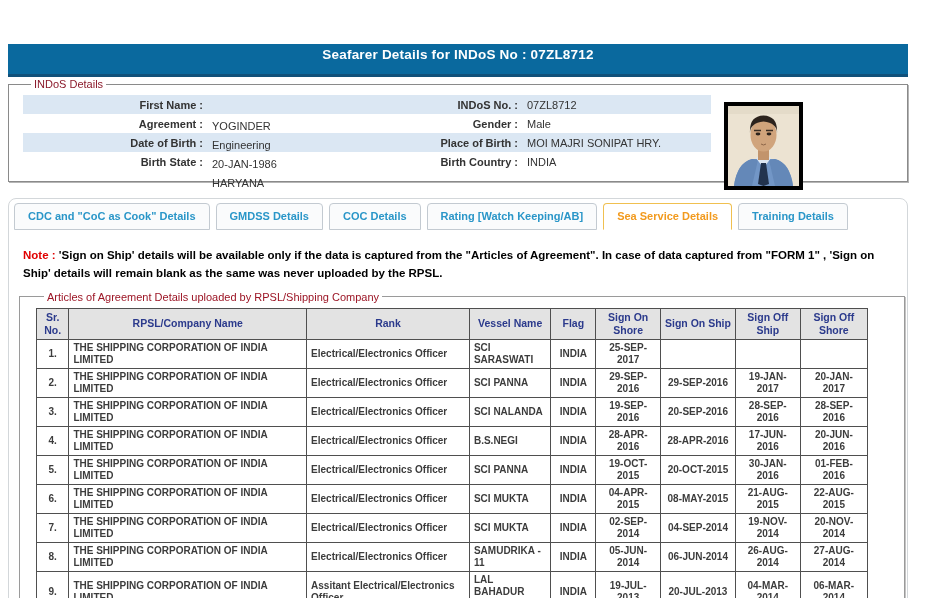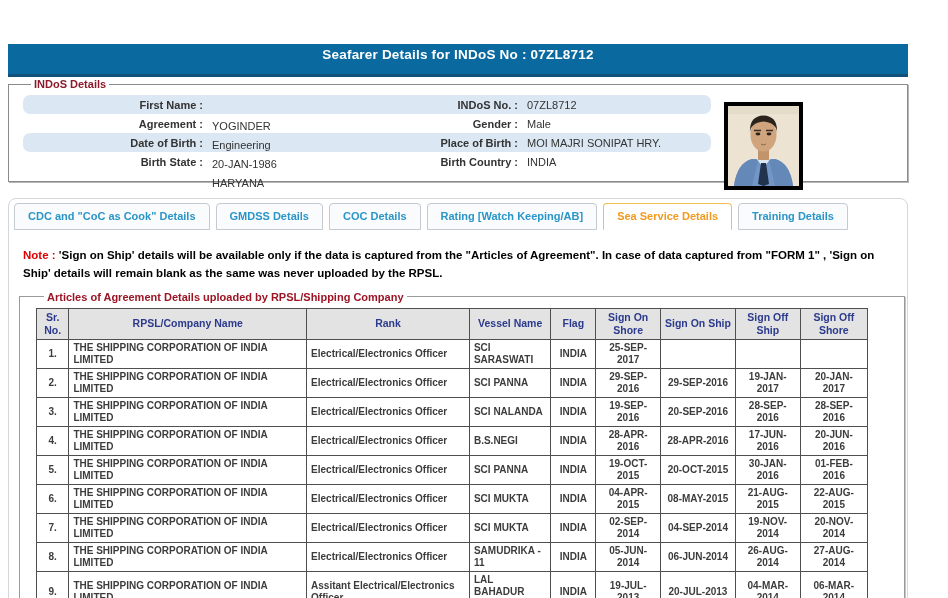--- a/index.html
+++ b/index.html
@@ -7,25 +7,25 @@
     font-family: "Liberation Sans", "DejaVu Sans", sans-serif; }
   .page { position:absolute; left:8px; top:44px; width:900px; }
 
   
   .header-bar { height:33px; line-height:21px; background:#0a699e; color:#fff;
     text-align:center; font-weight:bold; font-size:13.5px;
     border-bottom:3px solid #11517a; letter-spacing:.2px; }
 
   
   fieldset { border:2px groove #cfcfcf; background:#fff; }
-  fieldset legend { font-size:11px; font-weight:bold; color:#8b1a2b; margin-left:8px; padding:0 3px; }
+  fieldset legend { font-size:11px; font-weight:normal; color:#8b1a2b; margin-left:8px; padding:0 3px; }
   .indos-fs { margin-top:1px; height:104px; position:relative; padding:3px 8px 6px 14px;
     border:1px solid #8a8a8a; box-shadow:1px 1px 0 #b5b5b5; }
   .indos-fields { width:688px; margin-top:2px; }
-  .frow { display:flex; align-items:center; height:19px; font-size:11px; color:#333;border-radius:7px; }
+  .frow { display:flex; align-items:center; height:19px; font-size:11px; color:#333; }
   .frow.alt { background:#dbe7f3; }
   .frow .lbl1 { width:185px; text-align:right; font-weight:bold; padding-right:5px; white-space:nowrap; }
   .frow .val1 { width:195px; text-align:left; padding-left:4px; white-space:nowrap;margin-top:42px; }
   .frow .lbl2 { width:120px; text-align:right; font-weight:bold; padding-right:5px; white-space:nowrap; }
   .frow .val2 { flex:1; text-align:left; padding-left:4px; white-space:nowrap; }
   .photo { position:absolute; top:12px; right:104px; width:79px; height:88px;
     border:4px solid #000; background:#ece4d4; }
   .photo svg { display:block; width:100%; height:100%; }
 
   

